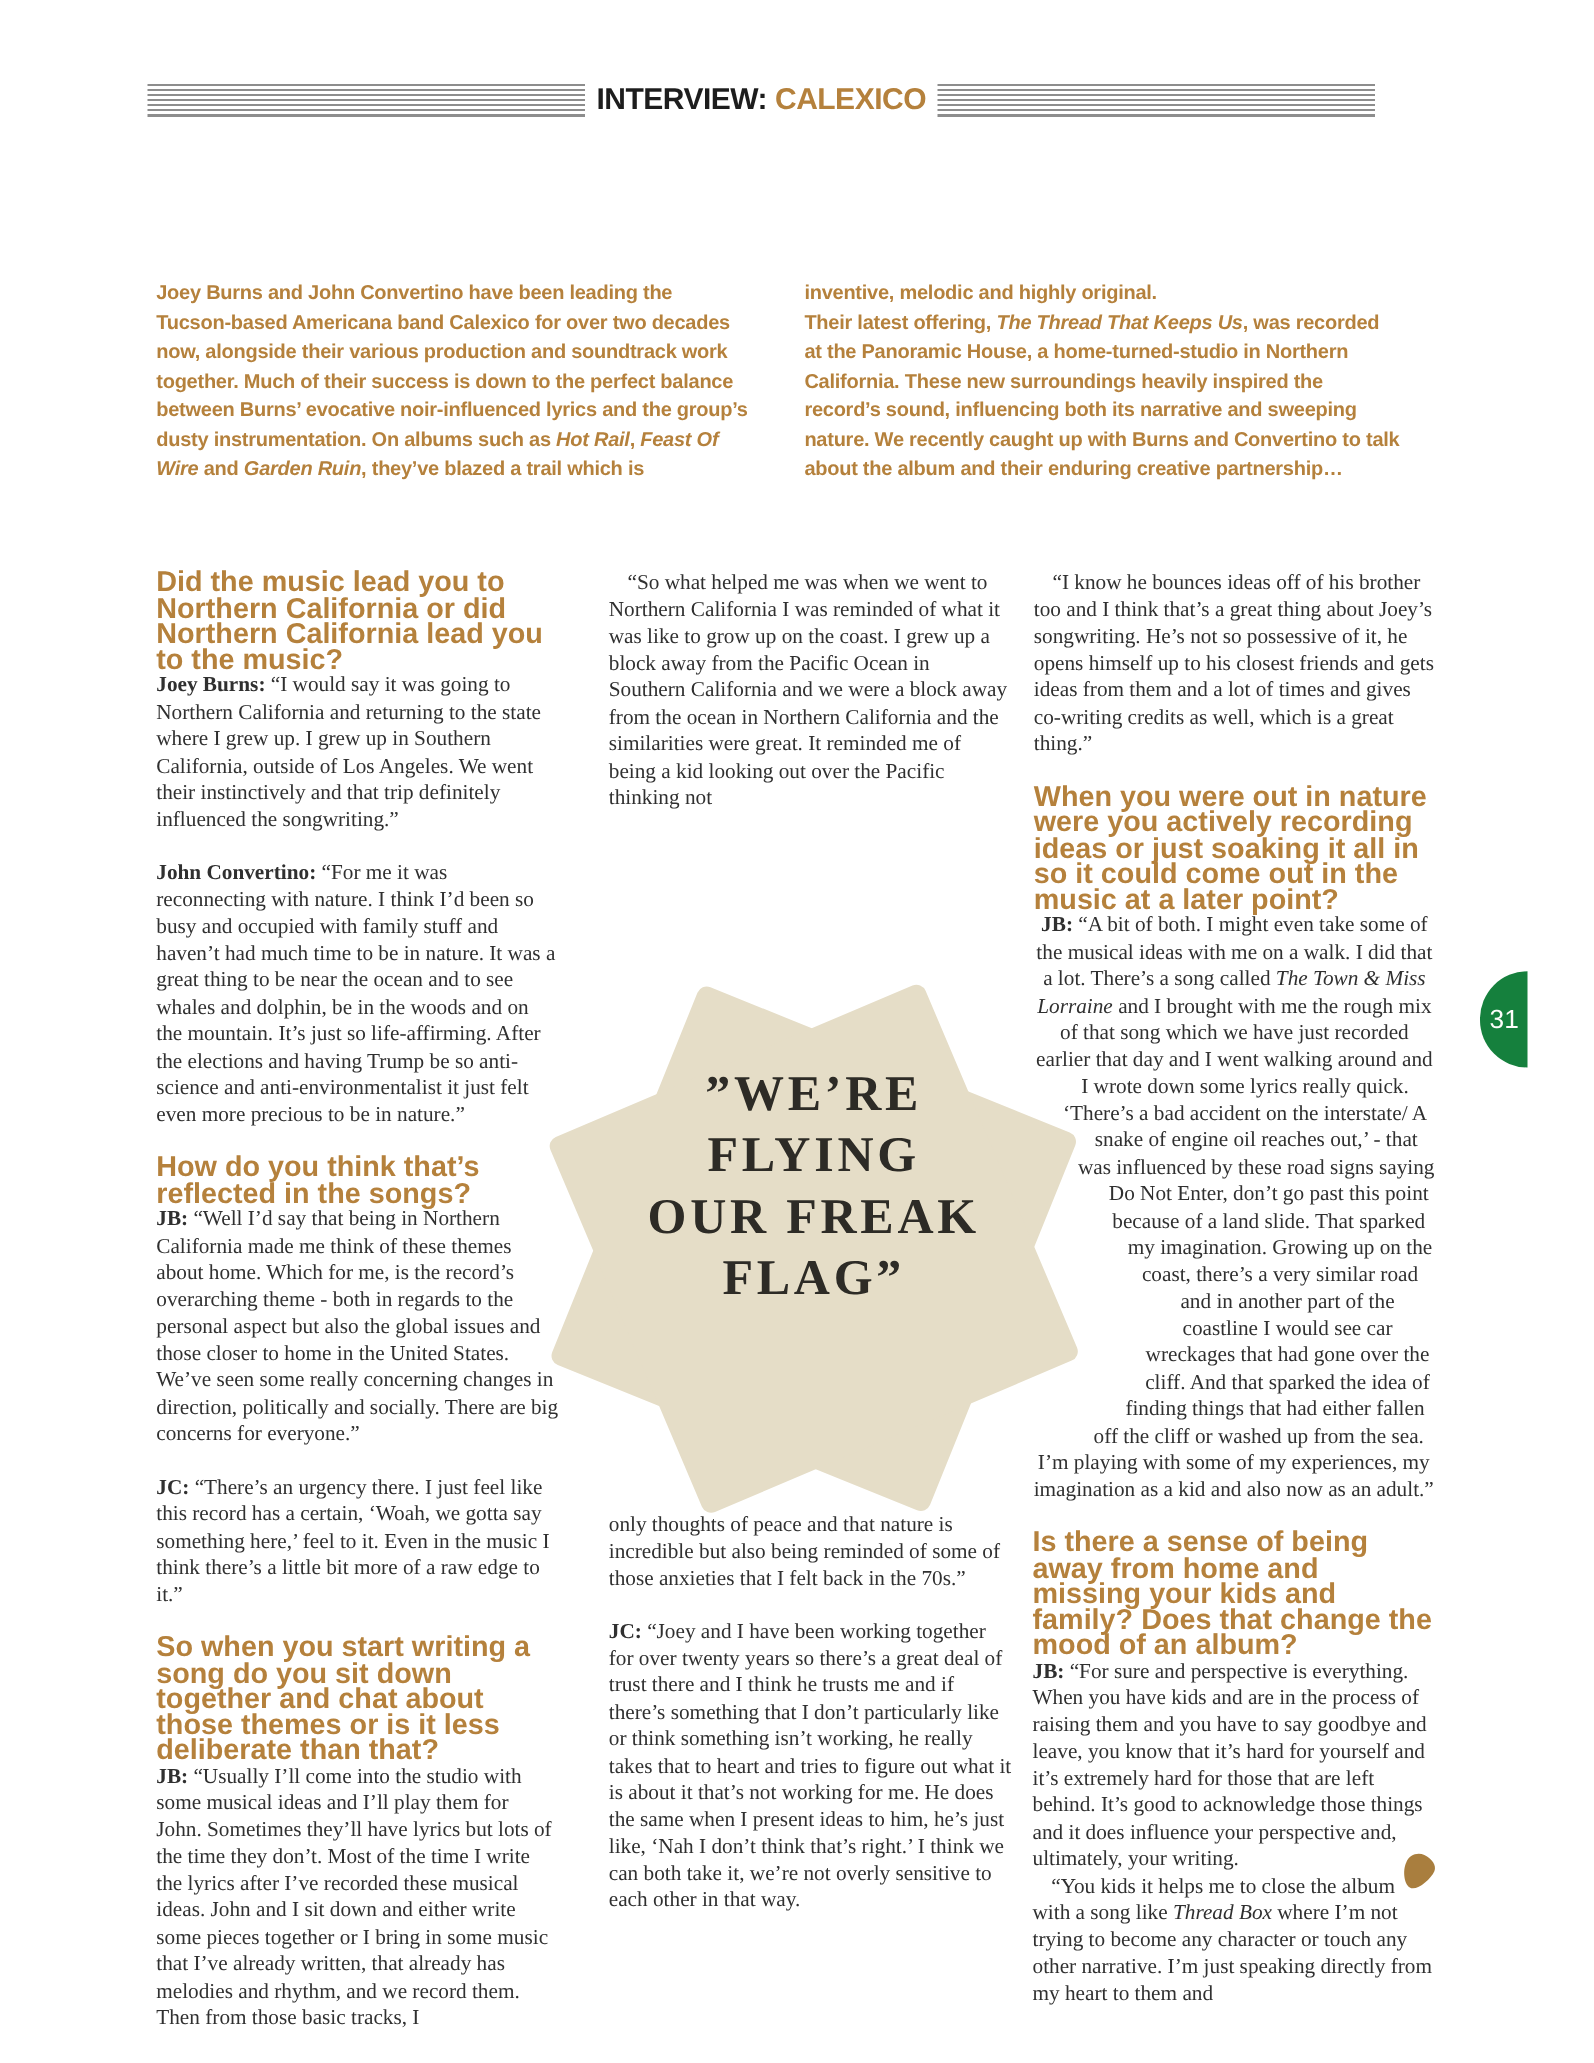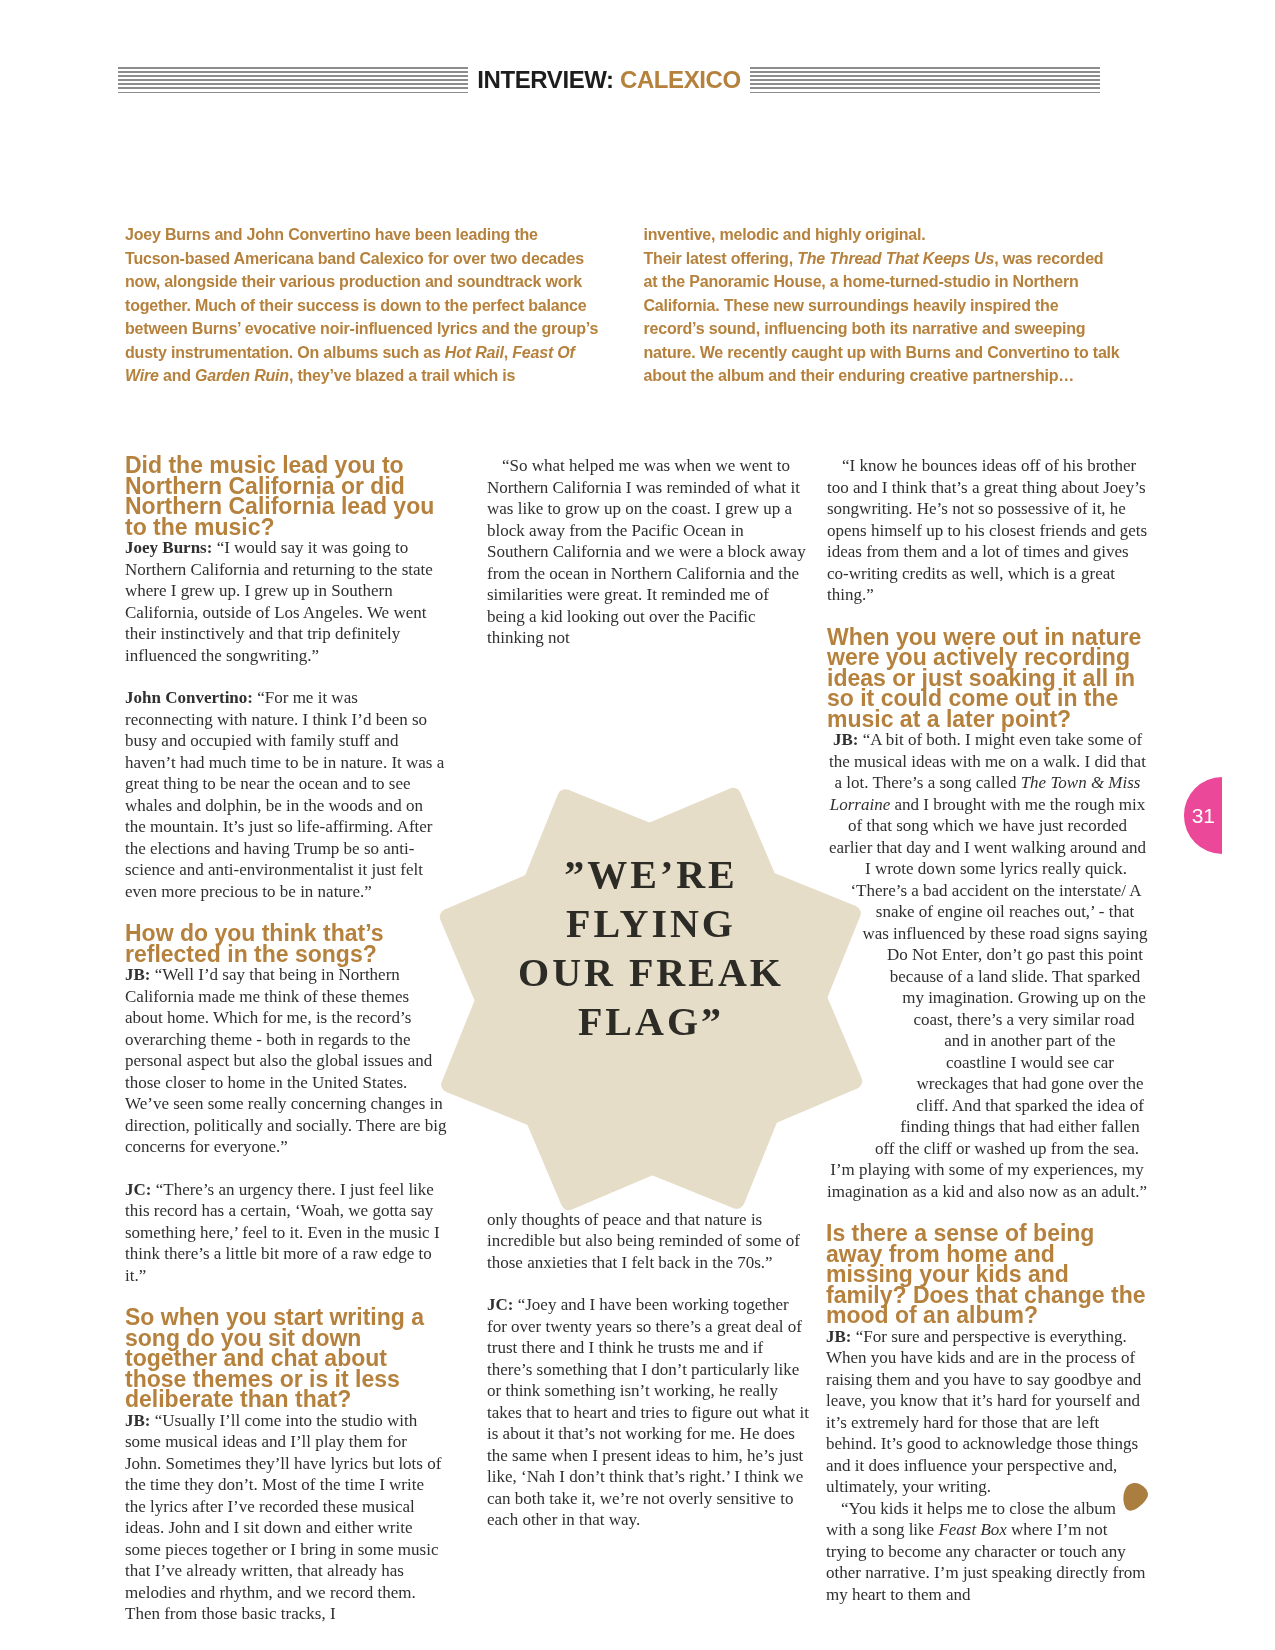--- a/index.html
+++ b/index.html
@@ -37,21 +37,21 @@
   .p{margin:0;}
   .p b{font-weight:bold;}
   .p i{font-style:italic;}
   .ind{text-indent:15px;}
   .gap{height:21px;}
   .sp2{height:560px;}
   .centered{text-align:center;}
   .fl{float:left;clear:left;}
 
   
-  .page-tab{position:absolute;left:1184px;top:777px;width:38px;height:77px;background:#ec4899;
+  .page-tab{position:absolute;left:1184px;top:777px;width:38px;height:77px;background:#15803d;
      border-radius:38.5px 0 0 38.5px;color:#fdfdfb;font-family:"Liberation Sans",sans-serif;
      font-size:21px;display:flex;align-items:center;justify-content:flex-end;
      padding-right:7px;box-sizing:border-box;}
 
   
   .pick{position:absolute;left:1120px;top:1481px;width:30px;height:33px;}
 </style>
 </head>
 <body>
 
@@ -111,21 +111,21 @@
     <div class="fl" style="width:86px;height:45px;"></div>
     <div class="fl" style="width:66px;height:35px;"></div>
     <div class="fl" style="width:40px;height:25px;"></div>
     <p class="p ind">“I know he bounces ideas off of his brother too and I think that’s a great thing about Joey’s songwriting. He’s not so possessive of it, he opens himself up to his closest friends and gets ideas from them and a lot of times and gives co-writing credits as well, which is a great thing.”</p>
     <div class="gap"></div>
     <p class="q">When you were out in nature were you actively recording ideas or just soaking it all in so it could come out in the music at a later point?</p>
     <p class="p centered"><b>JB:</b><span> “A bit of both. I might even take some of the musical ideas with me on a walk. I did that a lot. There’s a song called </span><i>The Town &amp; Miss Lorraine</i><span> and I brought with me the rough mix of that song which we have just recorded earlier that day and I went walking around and I wrote down some lyrics really quick.  ‘There’s a bad accident on the interstate/ A snake of engine oil reaches out,’ - that was influenced by these road signs saying Do Not Enter, don’t go past this point because of a land slide. That sparked my imagination. Growing up on the coast, there’s a very similar road and in another part of the coastline I would see car wreckages that had gone over the cliff. And that sparked the idea of finding things that had either fallen off the cliff or washed up from the sea. I’m playing with some of my experiences, my imagination as a kid and also now as an adult.”</span></p>
     <div class="gap"></div>
     <p class="q">Is there a sense of being away from home and missing your kids and family? Does that change the mood of an album?</p>
     <p class="p"><b>JB:</b><span> “For sure and perspective is everything. When you have kids and are in the process of raising them and you have to say goodbye and leave, you know that it’s hard for yourself and it’s extremely hard for those that are left behind. It’s good to acknowledge those things and it does influence your perspective and, ultimately, your writing.</span></p>
-    <p class="p ind"><span>“You kids it helps me to close the album with a song like </span><i>Feast Box</i><span> where I’m not trying to become any character or touch any other narrative. I’m just speaking directly from my heart to them and</span></p>
+    <p class="p ind"><span>“You kids it helps me to close the album with a song like </span><i>Thread Box</i><span> where I’m not trying to become any character or touch any other narrative. I’m just speaking directly from my heart to them and</span></p>
   </div>
 
   <div class="page-tab">
     <span>31</span>
   </div>
 
   <svg class="pick" viewBox="0 0 30 33">
     <path d="M5 9 C7 3 14 0.5 19.5 3 C25.5 5.8 29.5 11.5 27.5 16 C24.5 22.5 14.5 31 9 29.5 C3 27.8 2 15 5 9 Z" fill="#a97e3e"></path>
   </svg>
 

